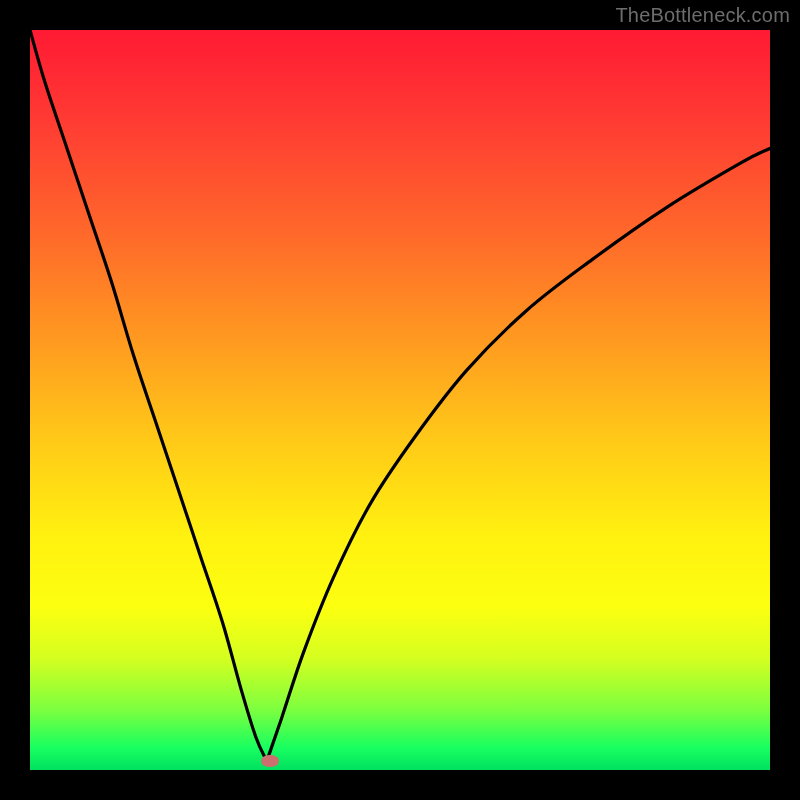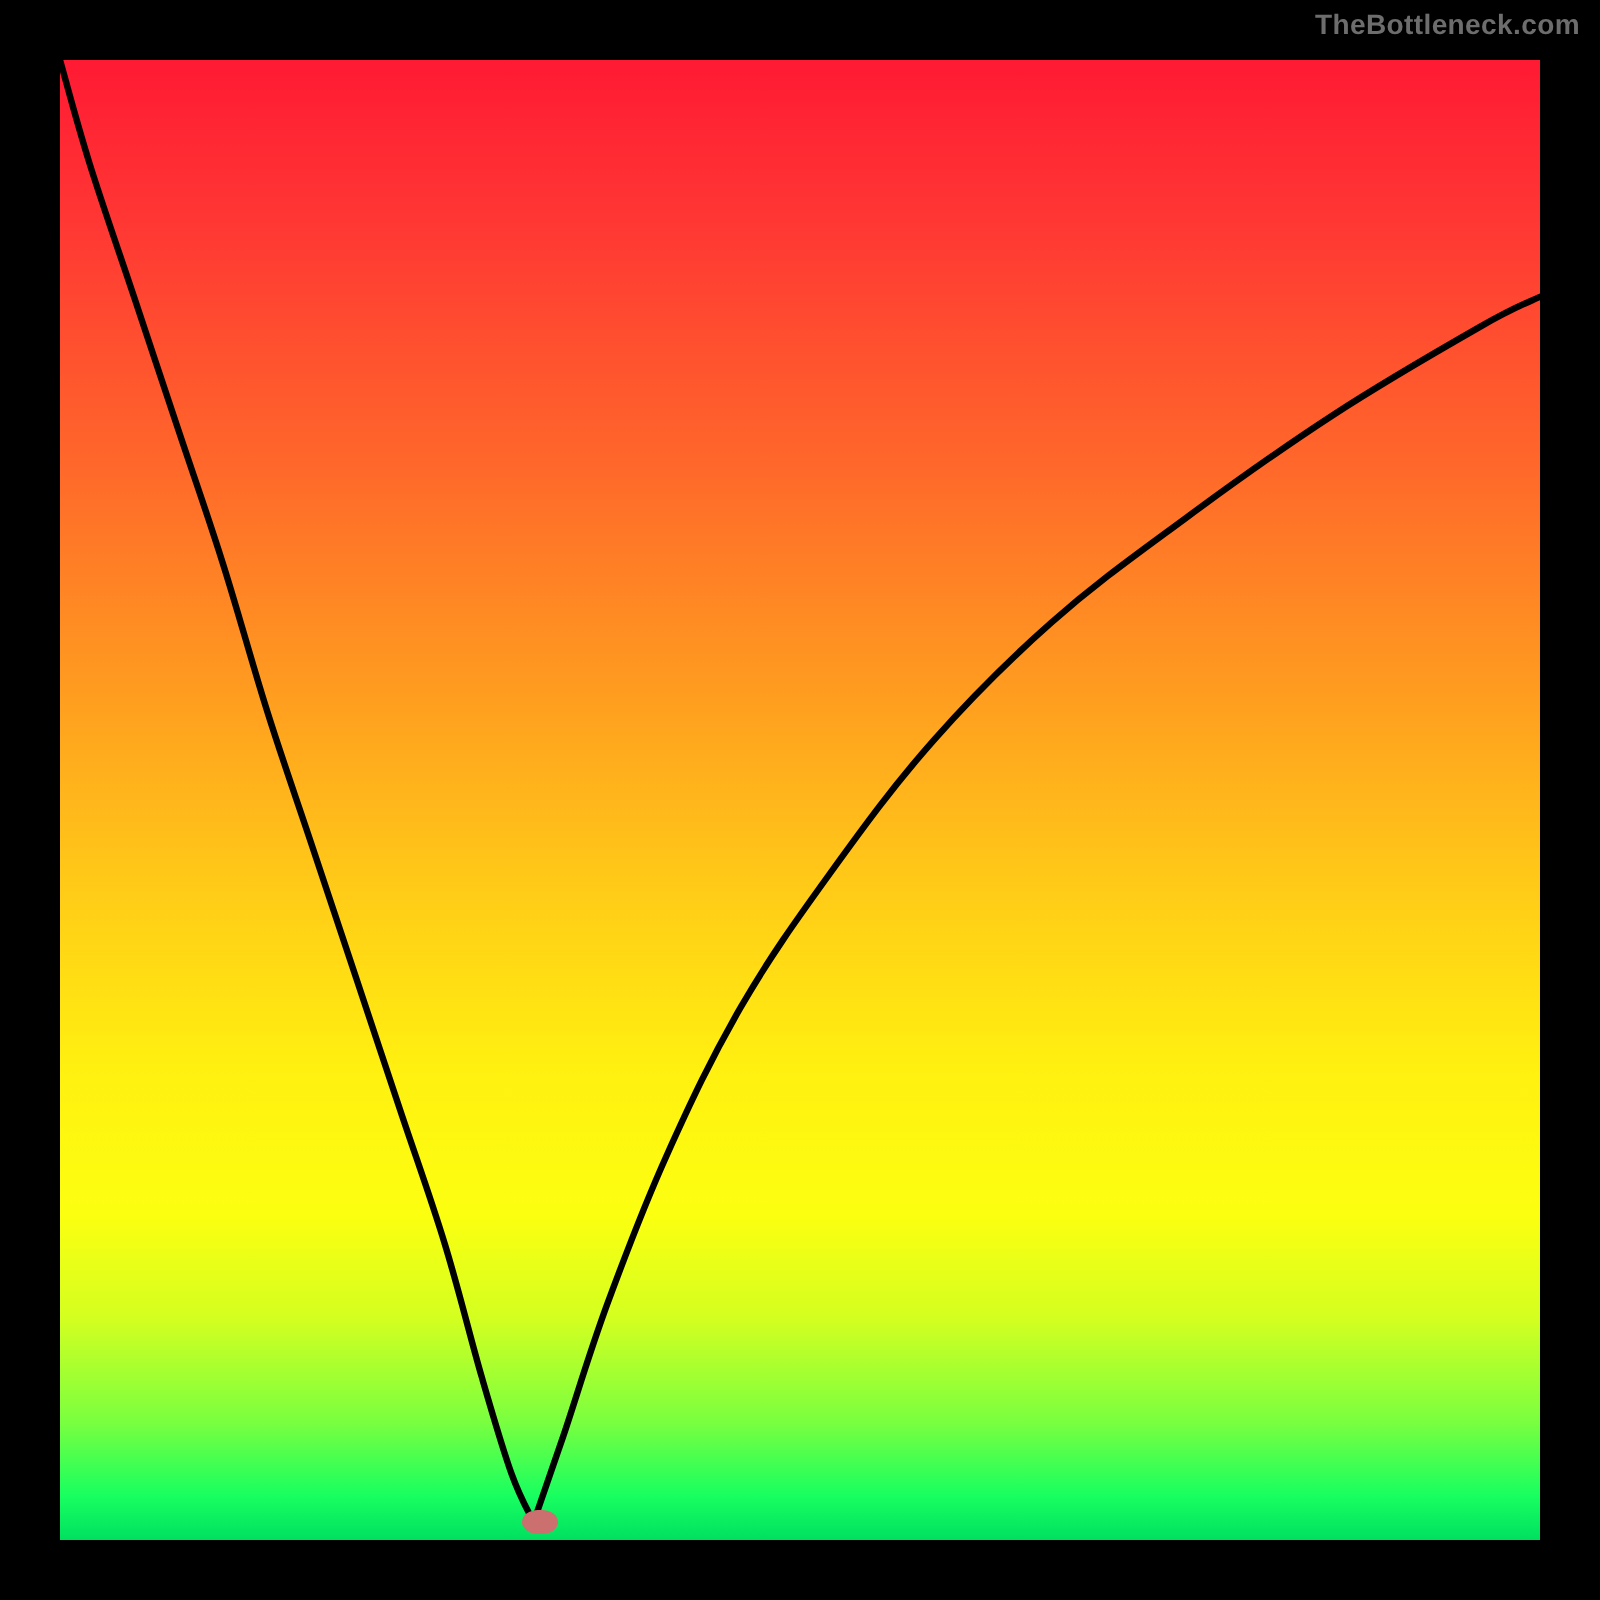--- a/index.html
+++ b/index.html
@@ -55,22 +55,22 @@
     height: 12px;
     border-radius: 8px / 6px;
     background: #cc6f6f;
     transform: translate(-50%, -50%);
   }
   .watermark {
     position: absolute;
     top: 4px;
     right: 10px;
     color: #6d6d6d;
-    font-size: 14px;
-    font-weight: 700;
+    font-size: 20px;
+    font-weight: 400;
     letter-spacing: 0.2px;
   }
 </style>
 </head>
 <body>
 
 <div class="frame">
 
   <div class="plot-area">
 

